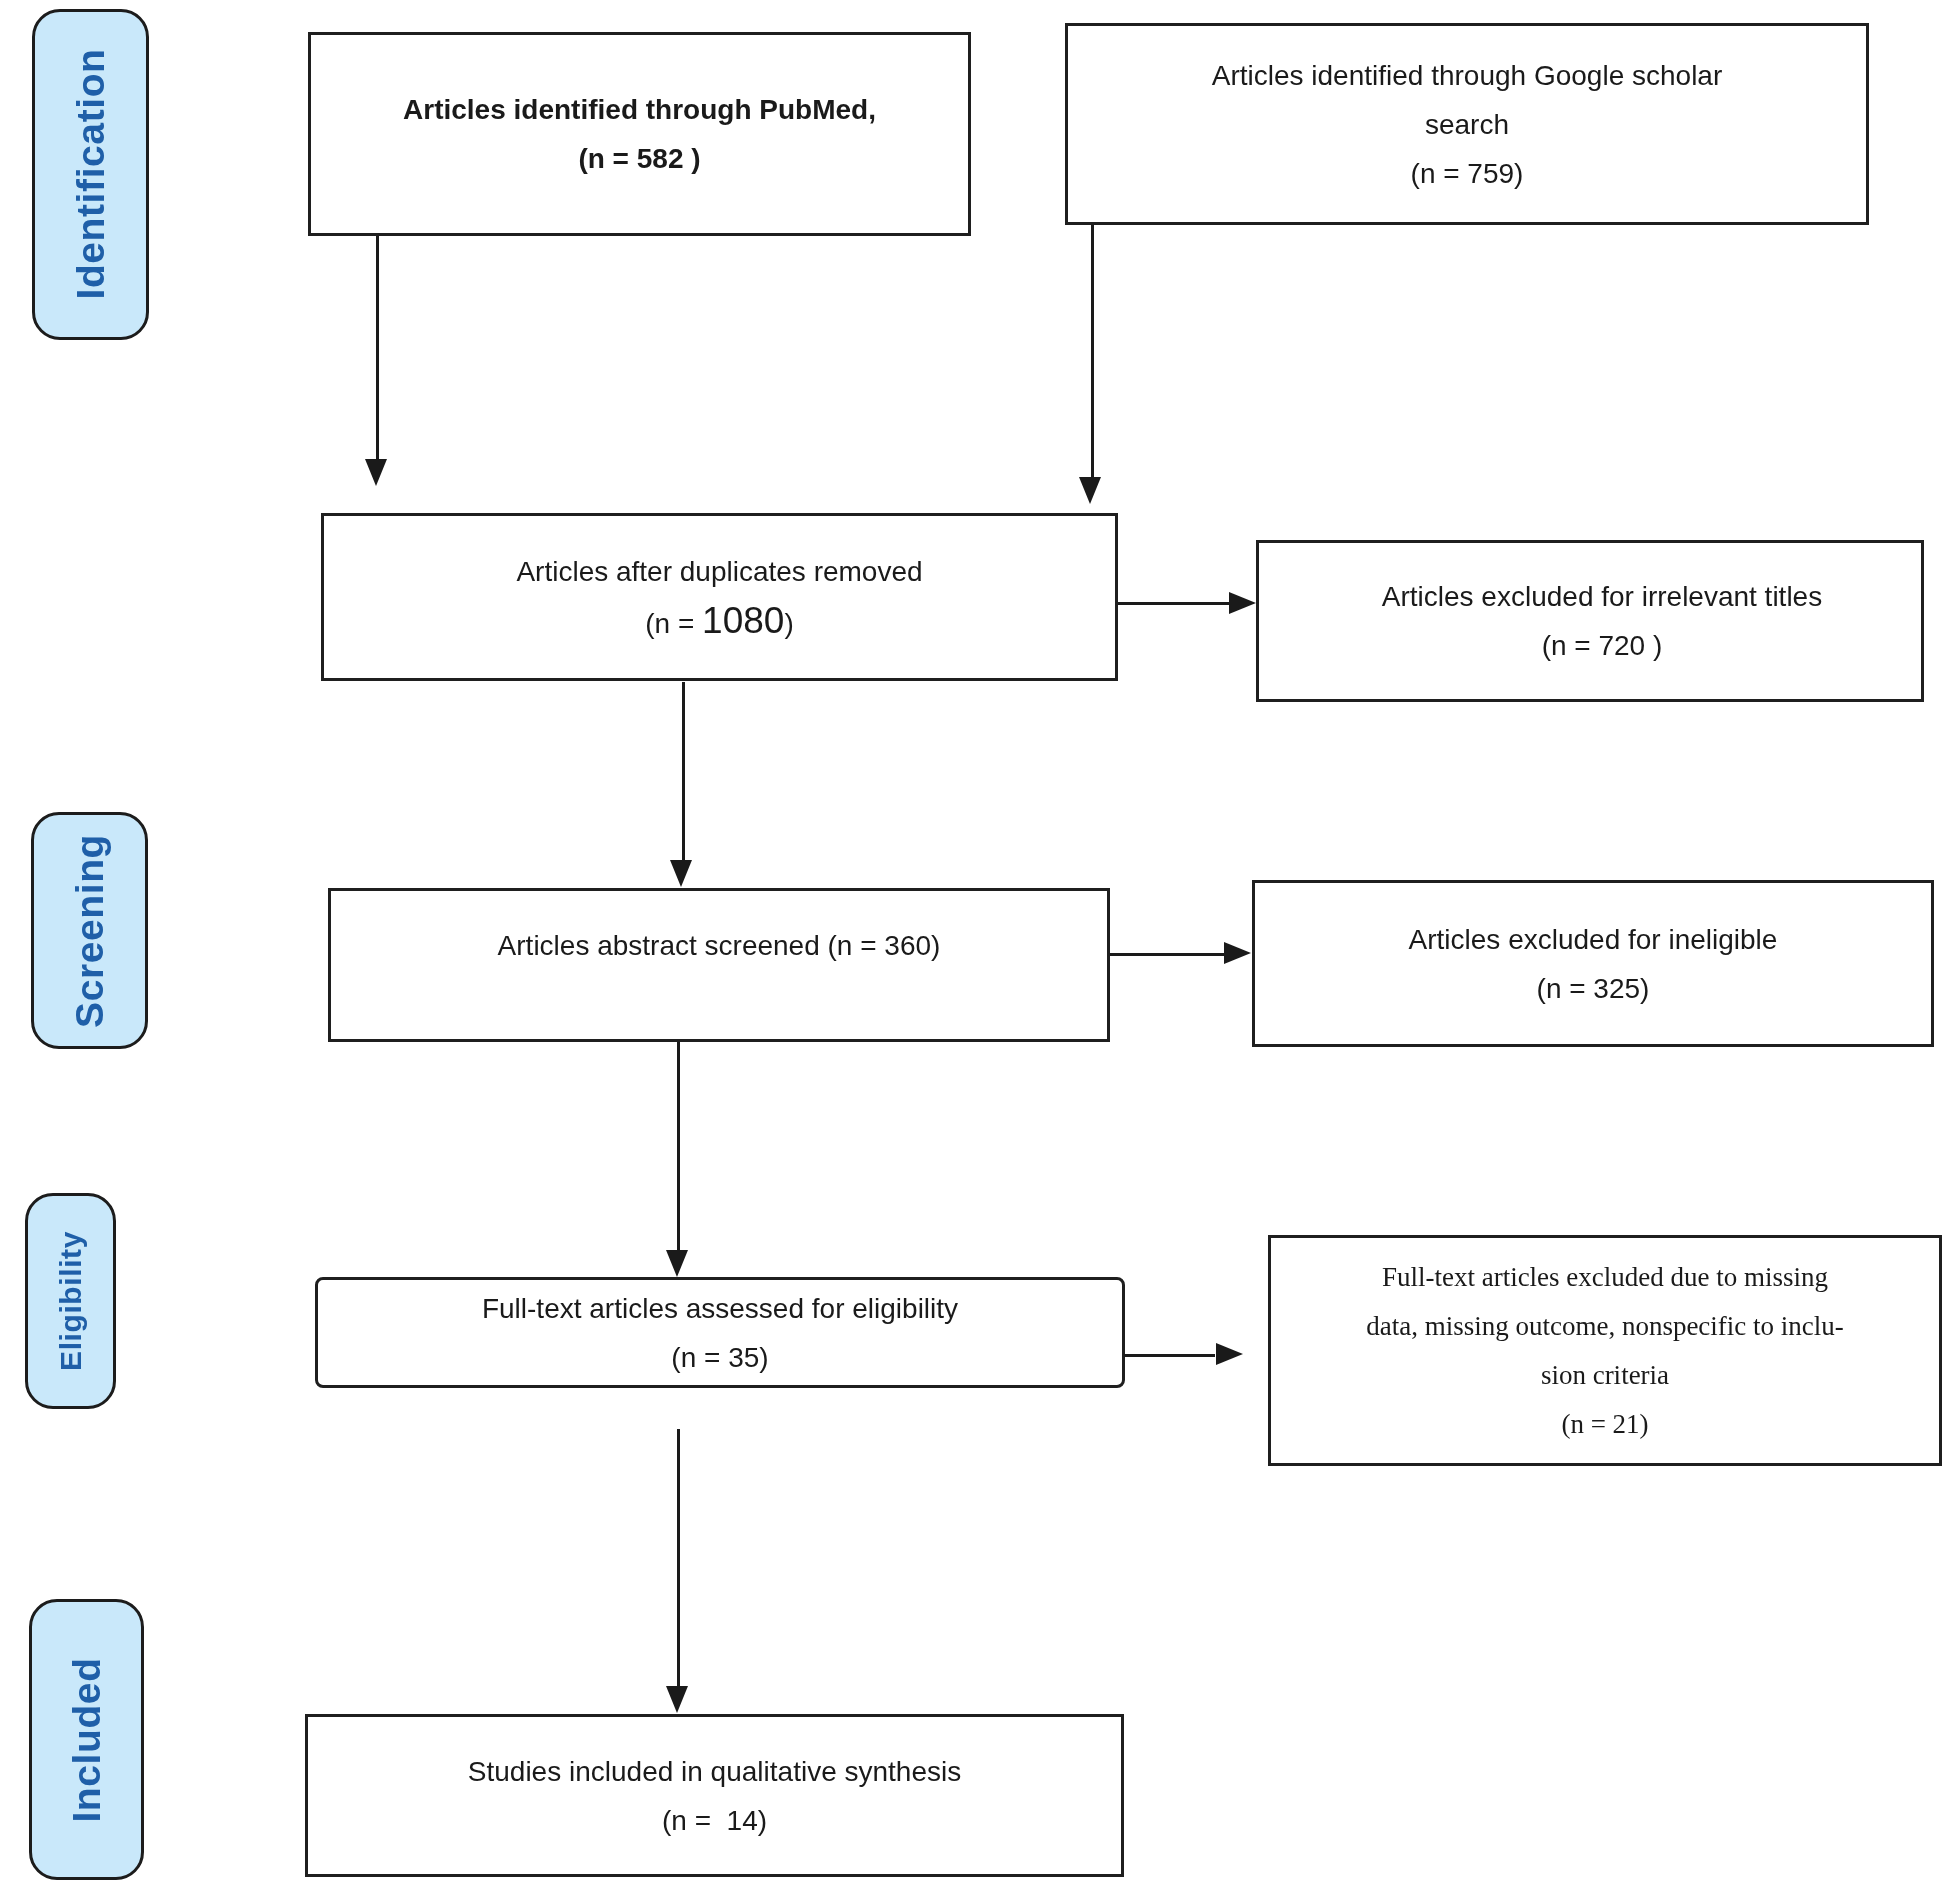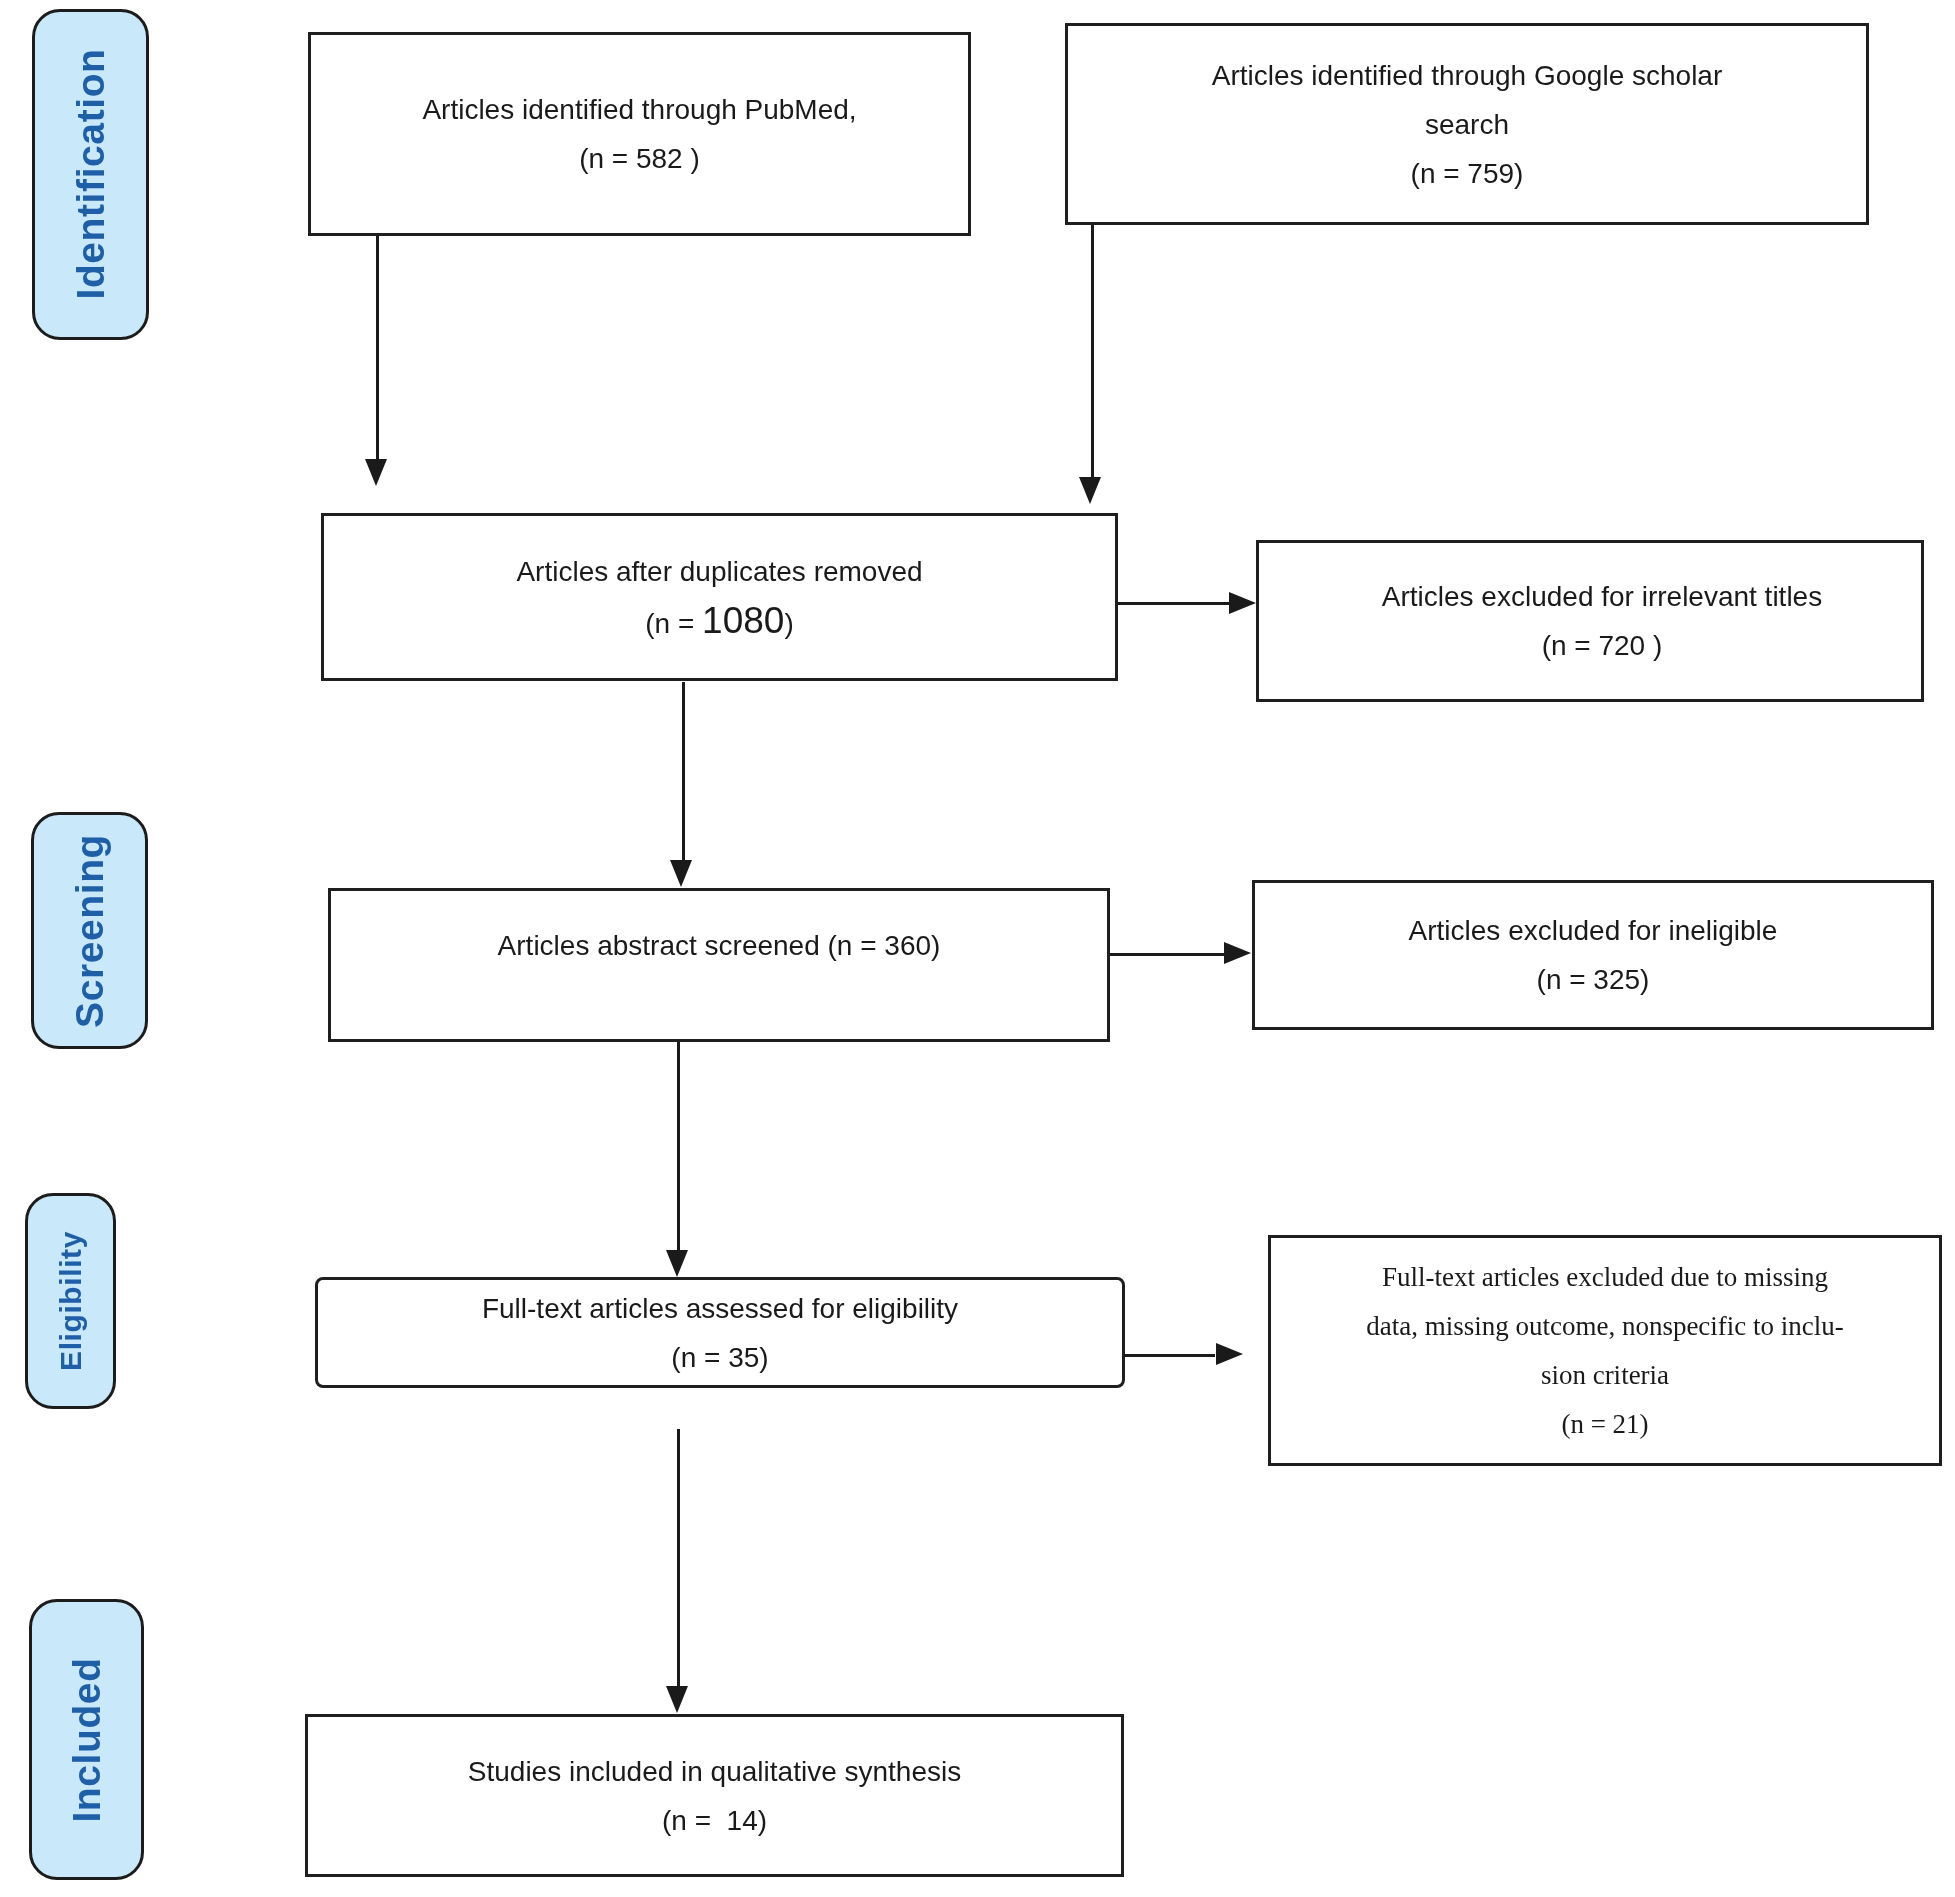--- a/index.html
+++ b/index.html
@@ -55,27 +55,27 @@
   }
   .box-line {
     font-size: 28px;
     line-height: 49px;
     color: #1a1a1a;
     white-space: pre;
   }
   .big-num {
     font-size: 37px;
   }
-  #box-pubmed             { left: 308px;  top: 32px;   width: 663px; height: 204px; }
+  #box-pubmed             { left: 308px;  top: 32px;   width: 663px; height: 204px; font-weight: bold; }
   #box-google             { left: 1065px; top: 23.4px;   width: 804px; height: 202px; }
   #box-duplicates         { left: 321px;  top: 513px;  width: 797px; height: 168px; }
   #box-irrelevant         { left: 1256px; top: 540px;  width: 668px; height: 162px; padding-left: 24px; }
   #box-abstract           { left: 328px;  top: 888px; width: 782px; height: 154px;
                             justify-content: flex-start; padding-top: 30px; }
-  #box-ineligible         { left: 1252px; top: 880px; width: 682px; height: 150px; }
+  #box-ineligible         { left: 1252px; top: 880px; width: 682px; height: 167px; }
   #box-fulltext           { left: 315px;  top: 1277px; width: 810px; height: 111px; border-radius: 8px; }
   #box-fulltext-excluded  { left: 1268px; top: 1235px; width: 674px; height: 231px; font-family: Liberation Serif, serif; }
   #box-fulltext-excluded .box-line { font-size: 27px; }
   #box-included           { left: 305px;  top: 1714px; width: 819px; height: 163px; text-align: right; }
 
   
   .vline {
     position: absolute;
     width: 2.5px;
     background: #1a1a1a;

